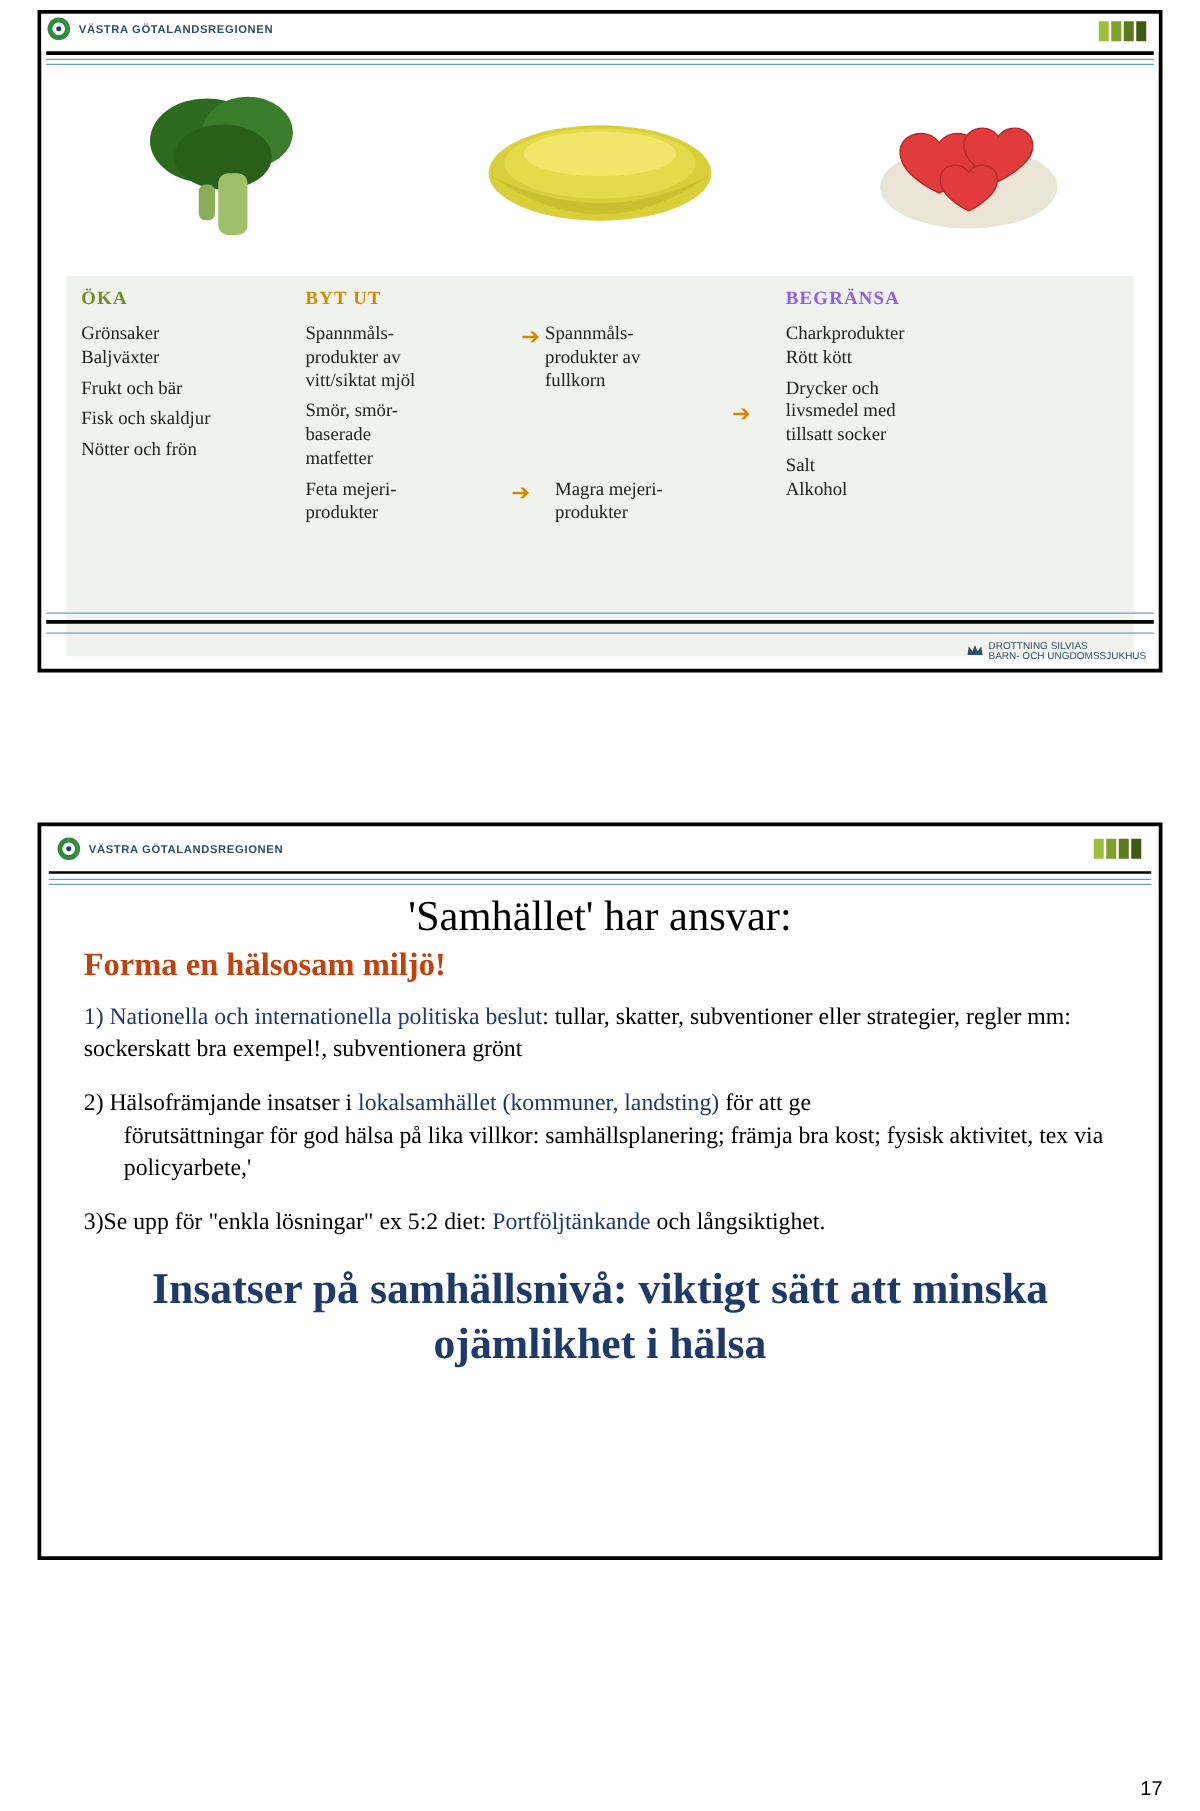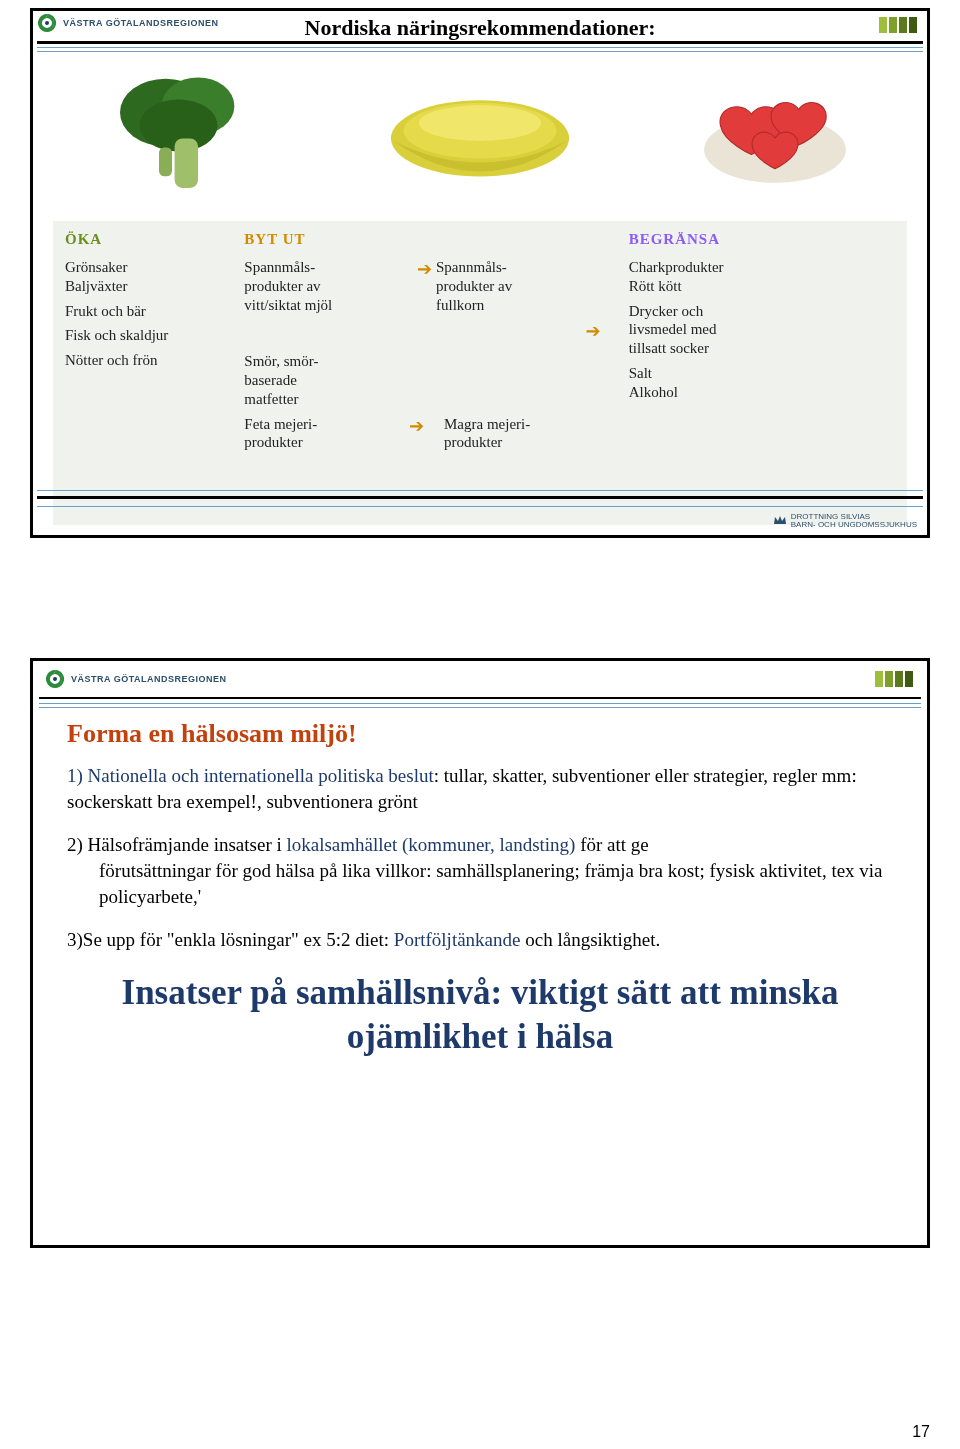--- a/index.html
+++ b/index.html
@@ -216,21 +216,20 @@
     <div class="headerbar">
       <div class="logo">
         <span class="logo-swirl">
           <svg viewBox="0 0 20 20">
               <path d="M10 2 a8 8 0 1 0 0.1 0 M10 4 a6 6 0 1 1 -0.1 0" fill="none" stroke="#2c8a3a" stroke-width="2"></path>
               <circle cx="10" cy="10" r="2" fill="#1e3a6b"></circle>
             </svg>
         </span>
         <span class="logo-text">VÄSTRA GÖTALANDSREGIONEN</span>
       </div>
-      <div class="slide1-title">Nordiska näringsrekommendationer:</div>
       <div class="squares">
         <span class="sq g1"></span>
           <span class="sq g2"></span>
           <span class="sq g3"></span>
           <span class="sq g4"></span>
       </div>
     </div>
     <div class="hr-set"></div>
     <div class="hr-set thin1"></div>
     <div class="hr-set thin2"></div>
@@ -281,21 +280,21 @@
           <div class="byt-row">
             <span class="from-text" style="white-space:pre-line;">Spannmåls-
 produkter av
 vitt/siktat mjöl</span>
             <span class="arrow-right">➔</span>
             <span class="to-text" style="white-space:pre-line;">Spannmåls-
 produkter av
 fullkorn</span>
           </div>
           <div class="byt-row">
-            <span class="from-text" style="white-space:pre-line;margin-top:32px;">Smör, smör-
+            <span class="from-text" style="white-space:pre-line;">Smör, smör-
 baserade
 matfetter</span>
             <span class="arrow-right">➔</span>
           </div>
           <div class="byt-row">
             <span class="from-text" style="white-space:pre-line;">Feta mejeri-
 produkter</span>
             <span class="arrow-right">➔</span>
             <span class="to-text" style="white-space:pre-line;margin-left:16px;">Magra mejeri-
 produkter</span>
@@ -343,20 +342,21 @@
       <span class="sq g1"></span>
         <span class="sq g2"></span>
         <span class="sq g3"></span>
         <span class="sq g4"></span>
     </div>
     <div class="hr-set hr-a"></div>
     <div class="hr-set hr-b"></div>
     <div class="hr-set hr-c"></div>
 
     <div class="slide2-body">
+      <div class="slide2-title">'Samhället' har ansvar:</div>
       <div class="slide2-sub">Forma en hälsosam miljö!</div>
 
       <p class="blue-text">
         <span>1) Nationella och internationella politiska beslut</span><span class="black">: tullar, skatter, subventioner eller strategier, regler mm: sockerskatt  bra exempel!, subventionera grönt</span>
       </p>
 
       <p class="blue-text">
         <span class="black">2) Hälsofrämjande insatser i </span><span>lokalsamhället (kommuner, landsting)</span><span class="black">  för att ge</span>
         <span class="indent black">förutsättningar för god hälsa på lika villkor: samhällsplanering; främja bra kost; fysisk aktivitet, tex via policyarbete,'</span>
       </p>

